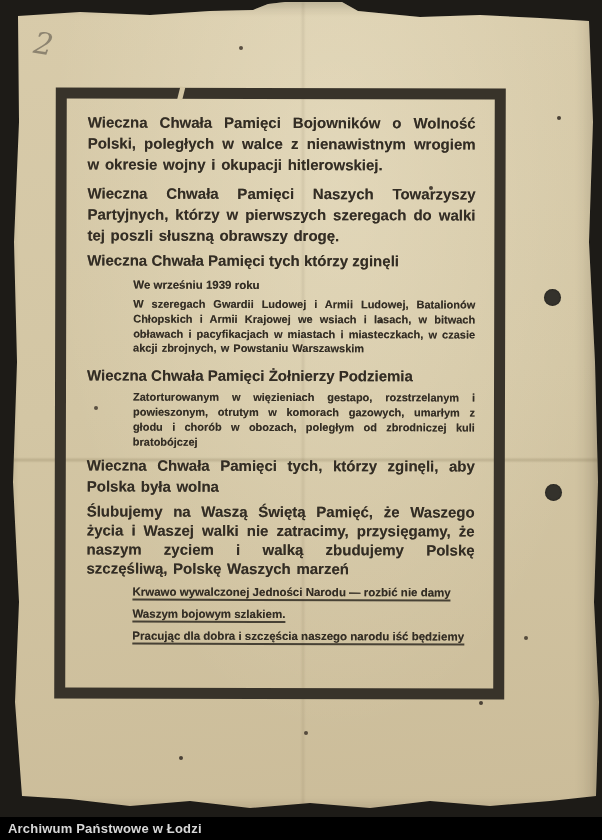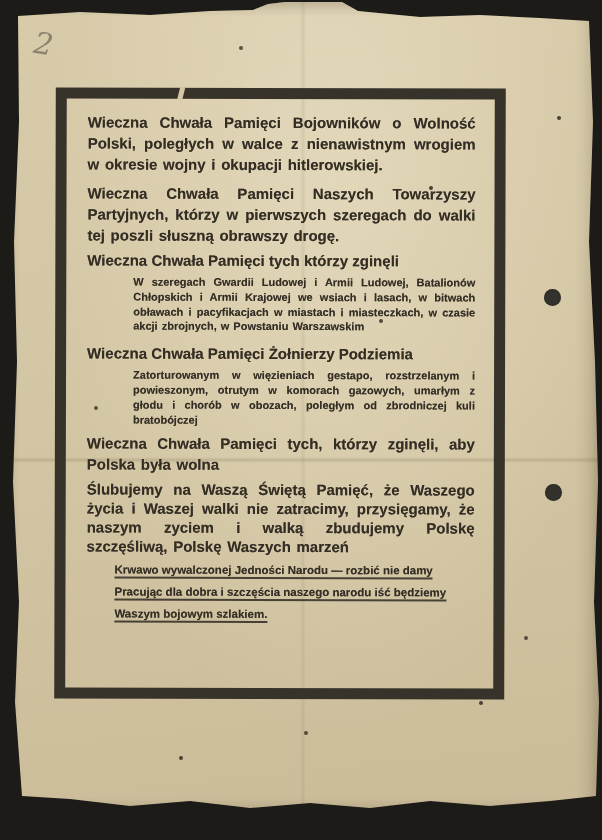--- a/index.html
+++ b/index.html
@@ -27,21 +27,21 @@
   .frame-gap{position:absolute;left:112px;top:-12px;width:5px;height:13px;background:#d3c6a4;transform:rotate(14deg);}
   .ink{color:#332d24;text-shadow:0 0 0.5px rgba(51,45,36,0.55);}
   p{margin:0;}
   .main{font-size:15px;font-weight:bold;line-height:21px;text-align:justify;word-spacing:1.5px;}
   .mt8{margin-top:8px;} .mt6{margin-top:6px;} .mt4{margin-top:4px;}
   .head{font-size:15px;font-weight:bold;line-height:21px;white-space:nowrap;margin-top:4px;}
   .sub{margin-left:46px;font-size:11px;font-weight:bold;line-height:14.8px;text-align:justify;word-spacing:1px;}
   .dateline{margin-left:46px;margin-top:7px;font-size:11.5px;font-weight:bold;line-height:15px;white-space:nowrap;}
   .h4m{margin-top:9px;}
   .p6{line-height:19px;margin-top:5px;}
-  .slogan{margin-left:28px;margin-top:7px;font-size:11.5px;font-weight:bold;line-height:15px;white-space:nowrap;}
+  .slogan{margin-left:46px;margin-top:7px;font-size:11.5px;font-weight:bold;line-height:15px;white-space:nowrap;}
   .slogan .u{border-bottom:2px solid rgba(47,42,34,0.85);padding-bottom:1px;}
   .footer{position:absolute;left:0;bottom:0;width:602px;height:23px;background:#000;}
   .footer span{display:inline-block;margin-left:8px;line-height:23px;font-size:13px;font-weight:bold;
     color:#d8d8d8;letter-spacing:0.2px;}
 </style>
 </head>
 <body>
 
 <div class="stage">
   <div class="paper">
@@ -50,30 +50,34 @@
     <div class="crease-v"></div>
     <div class="speckles"></div>
 
     <div class="frame ink">
       <div class="frame-gap"></div>
 
       <p class="main">Wieczna Chwała Pamięci Bojowników o Wolność Polski, poległych w walce z nienawistnym wrogiem w okresie wojny i okupacji hitlerowskiej.</p>
       <p class="main mt8">Wieczna Chwała Pamięci Naszych Towarzyszy Partyjnych, którzy w pierwszych szeregach do walki tej poszli słuszną obrawszy drogę.</p>
 
       <p class="head">Wieczna Chwała Pamięci tych którzy zginęli</p>
+      <p class="dateline">We wrześniu 1939 roku</p>
       <p class="sub mt4">W szeregach Gwardii Ludowej i Armii Ludowej, Batalionów Chłopskich i Armii Krajowej we wsiach i lasach, w bitwach obławach i pacyfikacjach w miastach i miasteczkach, w czasie akcji zbrojnych, w Powstaniu Warszawskim</p>
 
       <p class="head h4m">Wieczna Chwała Pamięci Żołnierzy Podziemia</p>
       <p class="sub mt4">Zatorturowanym w więzieniach gestapo, rozstrzelanym i powieszonym, otrutym w komorach gazowych, umarłym z głodu i chorób w obozach, poległym od zbrodniczej kuli bratobójczej</p>
 
       <p class="main mt6">Wieczna Chwała Pamięci tych, którzy zginęli, aby Polska była wolna</p>
       <p class="main p6">Ślubujemy na Waszą Świętą Pamięć, że Waszego życia i Waszej walki nie zatracimy, przysięgamy, że naszym zyciem i walką zbudujemy Polskę szczęśliwą, Polskę Waszych marzeń</p>
 
       <p class="slogan"><span class="u">Krwawo wywalczonej Jedności Narodu — rozbić nie damy</span></p>
+      <p class="slogan"><span class="u">Waszym bojowym szlakiem.</span></p>
       <p class="slogan"><span class="u">Pracując dla dobra i szczęścia naszego narodu iść będziemy</span></p>
-      <p class="slogan"><span class="u">Waszym bojowym szlakiem.</span></p>
     </div>
 
     <div class="hole hole1"></div>
     <div class="hole hole2"></div>
   </div>
 
+  <div class="footer">
+    <span>Archiwum Państwowe w Łodzi</span>
+  </div>
 </div>
 
 </body></html>

